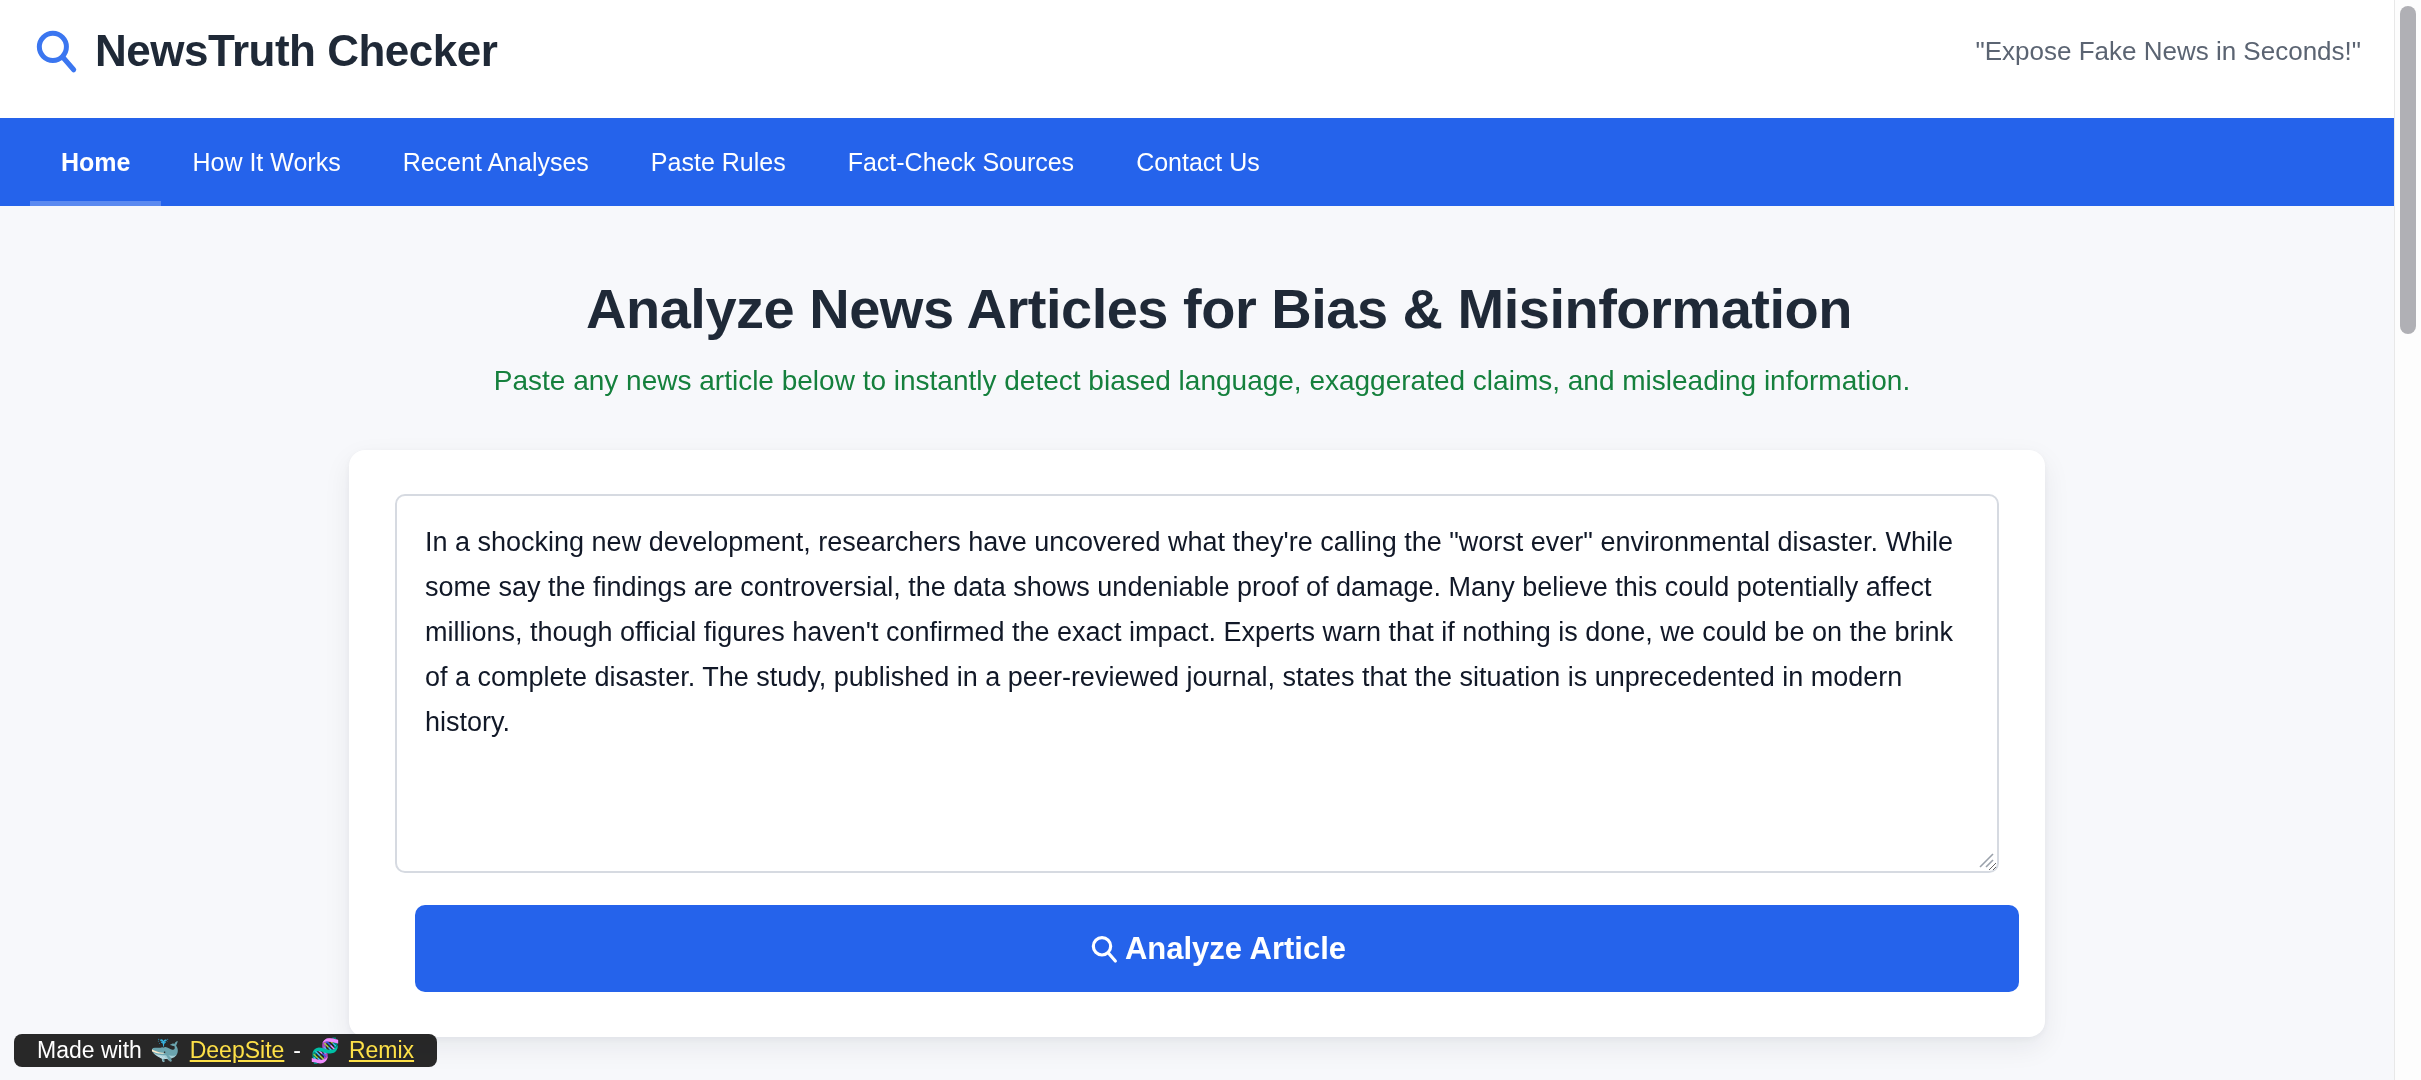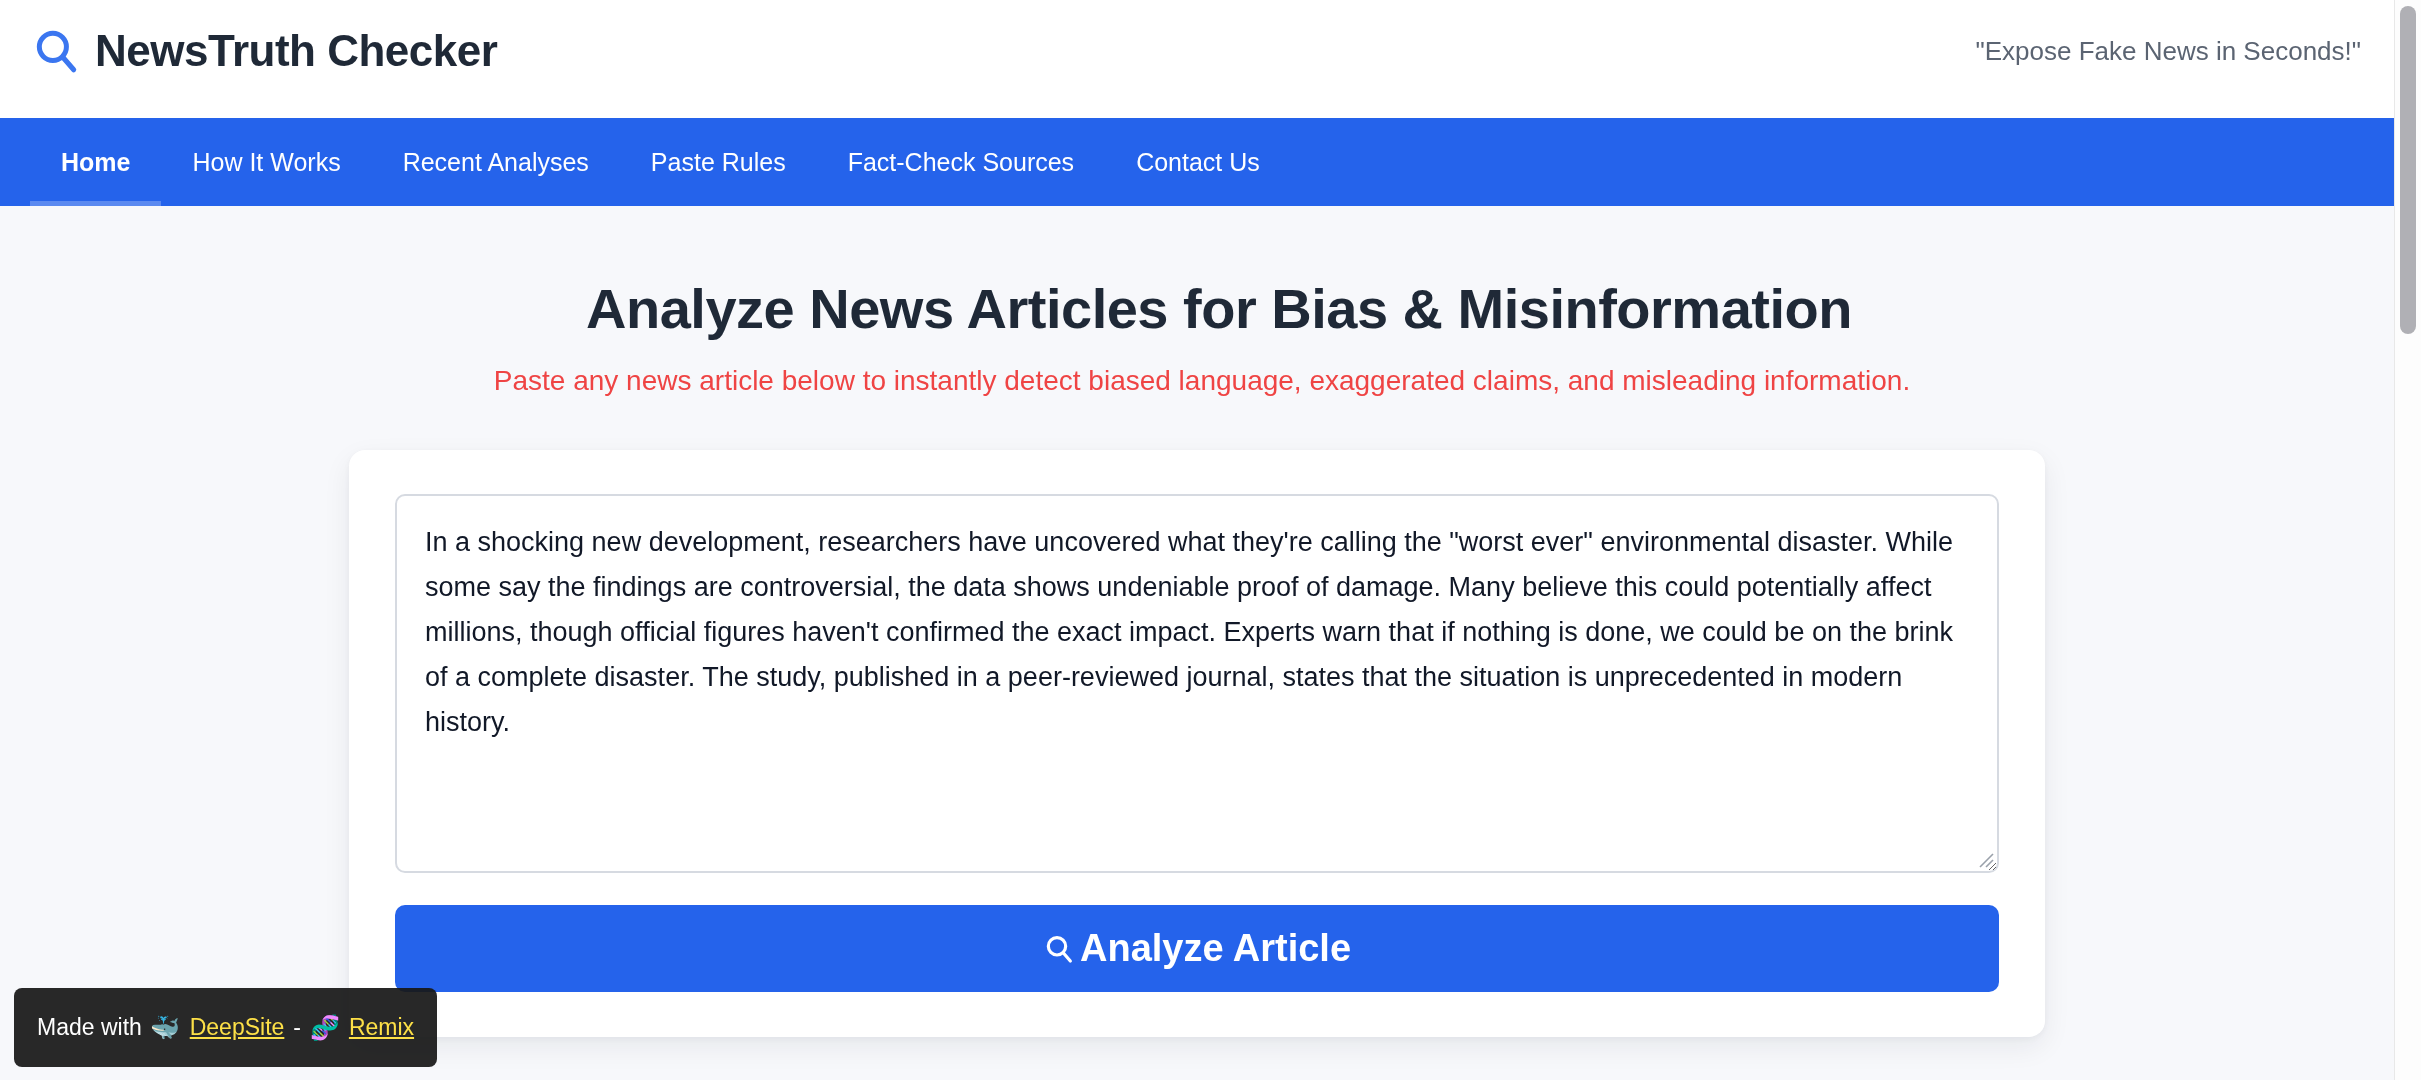--- a/index.html
+++ b/index.html
@@ -65,21 +65,21 @@
     margin-top: 70px;
     font-size: 56px;
     font-weight: 700;
     color: #1f2937;
     letter-spacing: -0.5px;
     margin-left: 44px;
   }
   .hero-subtitle {
     margin-top: 24px;
     font-size: 28px;
-    color: #ef4444;
+    color: #15803d;
     margin-left: 10px;
   }
 
   
   .card {
     width: 1696px;
     margin: 53px auto 0;
     background: #ffffff;
     border-radius: 16px;
     box-shadow: 0 10px 28px rgba(15, 23, 42, 0.07), 0 2px 6px rgba(15, 23, 42, 0.04);
@@ -110,38 +110,39 @@
   }
   .analyze-btn {
     margin-top: 32px;
     width: 100%;
     height: 87px;
     background: #2563eb;
     border: none;
     border-radius: 10px;
     color: #ffffff;
     font-family: "Liberation Sans", sans-serif;
-    font-size: 38px;
+    font-size: 31px;
     font-weight: 700;
     display: flex;
     align-items: center;
     justify-content: center;
     gap: 5px;
     cursor: pointer;
+    margin-left: 20px;
   }
   .analyze-btn svg { width: 32px; height: 32px; }
 
   
   .made-badge {
     position: fixed;
     left: 14px; bottom: 13px;
     background: rgba(24, 24, 24, 0.93);
     color: #ffffff;
     border-radius: 8px;
-    padding: 26px 23px;
+    padding: 3px 23px;
     font-size: 23px;
     display: flex;
     align-items: center;
     gap: 9px;
     z-index: 50;
   }
   .made-badge a {
     color: #fde047;
     text-decoration: underline;
     cursor: pointer;

